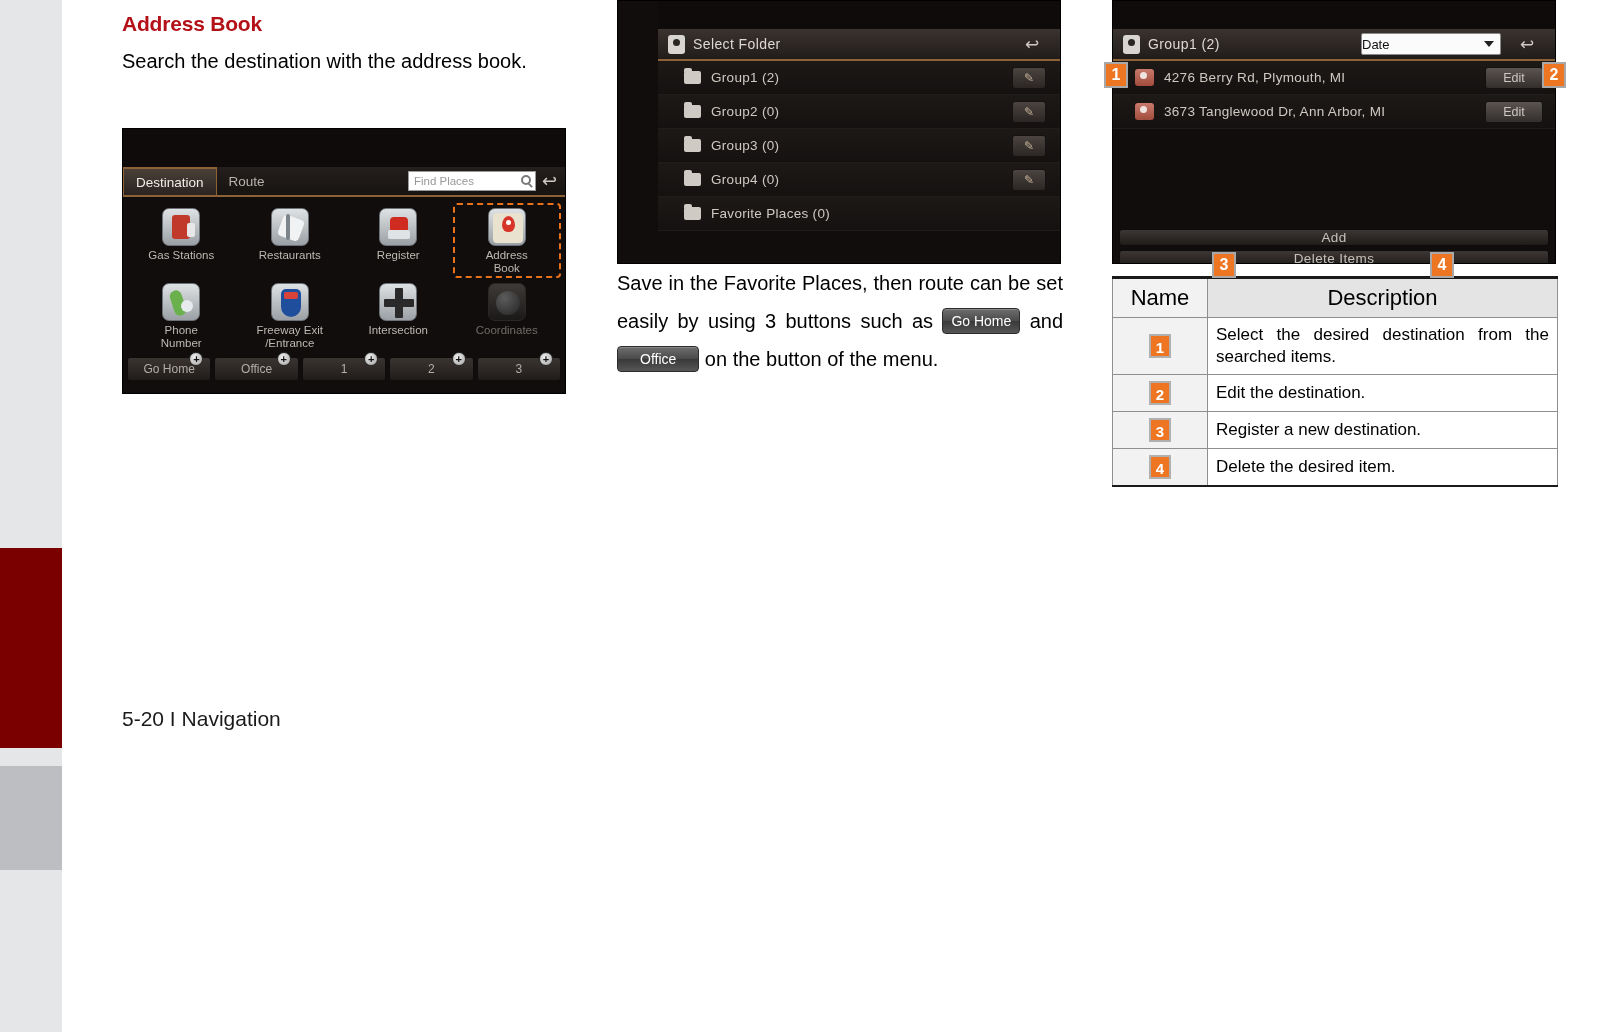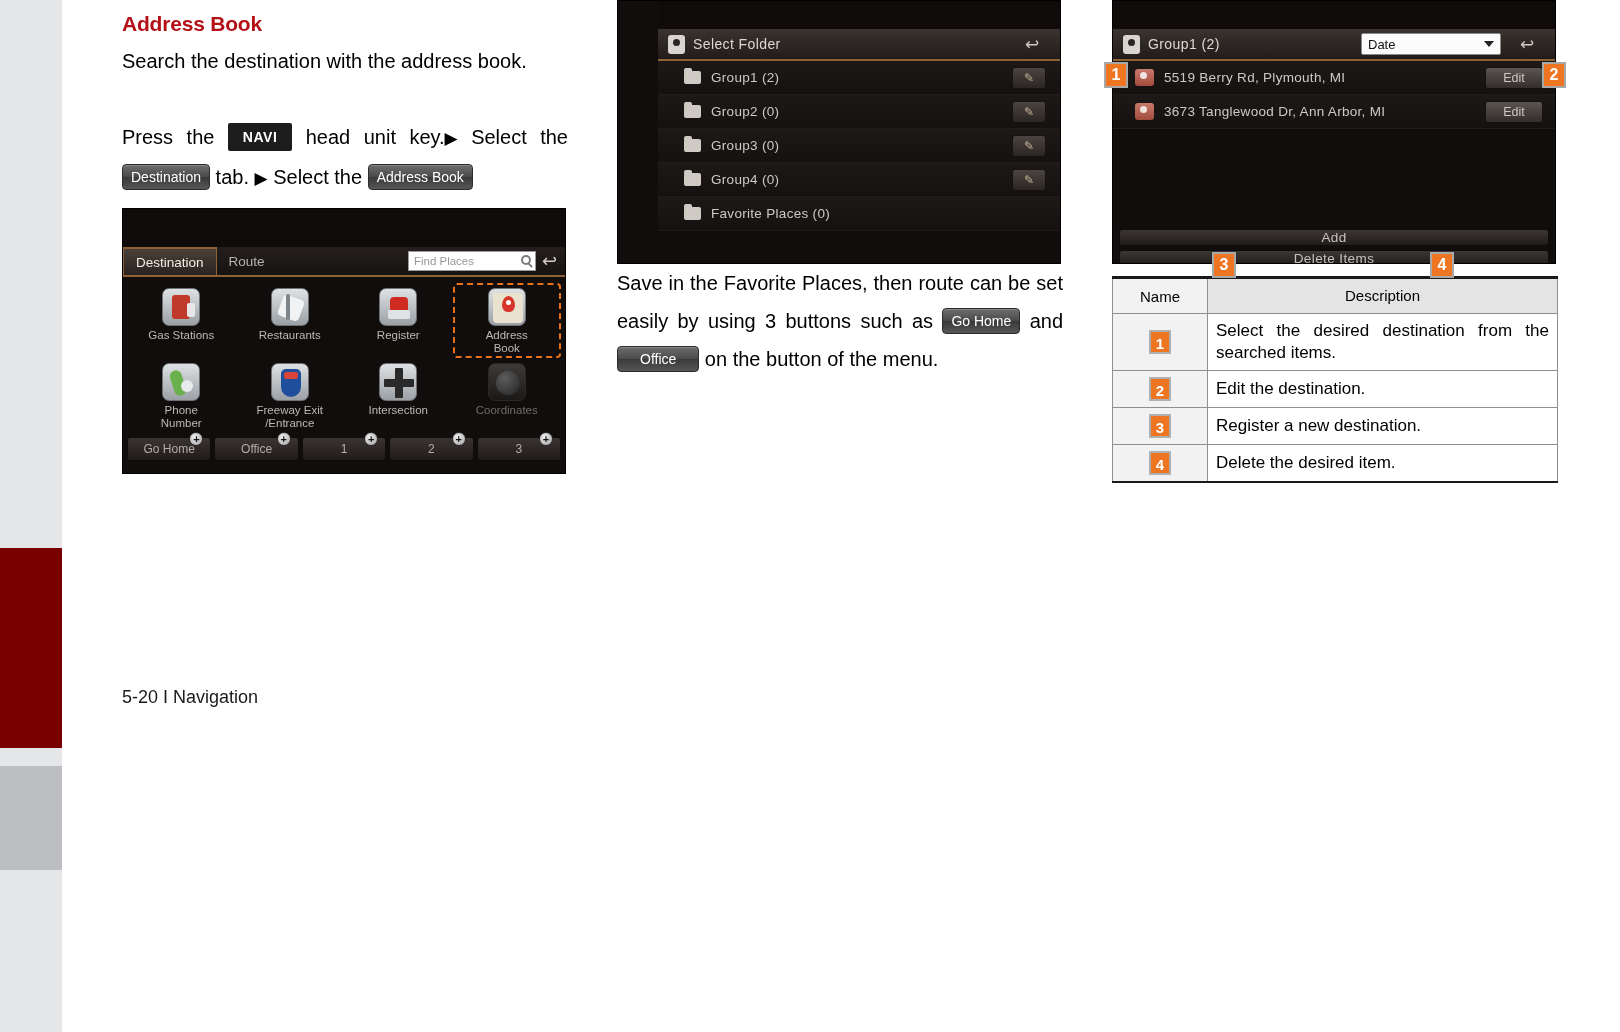--- a/index.html
+++ b/index.html
@@ -124,21 +124,21 @@
     display: flex; align-items: center; justify-content: center;
     color: #cdc7c1; font-size: 12.5px;
   }
 
   
   .dropdown {
     margin-left: auto; margin-right: 6px;
     width: 140px; height: 22px; background: #fbfbfb;
     border: 1px solid #8a8a8a; border-radius: 2px;
     display: flex; align-items: center;
-    color: #111; font-size: 13px; padding-left: 6px;
+    color: #111; font-size: 13px; padding-left: 0;
     position: relative;
   }
   .dropdown .caret {
     position: absolute; right: 6px; top: 50%; transform: translateY(-50%);
     width: 0; height: 0; border-left: 5px solid transparent;
     border-right: 5px solid transparent; border-top: 6px solid #222;
   }
 
   
   .botbtns { display: flex; gap: 4px; padding: 4px 6px 6px 6px; flex-direction: column; }
@@ -235,35 +235,35 @@
     border-collapse: collapse; width: 446px;
     margin-top: 12px; table-layout: fixed;
   }
   table.ref th, table.ref td {
     border: 1px solid #8f8f8f; padding: 6px 8px;
     font-size: 17px; color: #000; vertical-align: middle;
   }
   table.ref thead th {
     background: #e4e4e4; text-align: center; font-weight: normal;
     border-top: 3px solid #1a1a1a; border-bottom: 1px solid #8f8f8f;
-    font-size: 15px;
+    font-size: 22px;
   }
   table.ref .c-name { width: 95px; text-align: center; background: #f2f2f2; }
   table.ref .c-desc { text-align: justify; line-height: 22px; }
   table.ref tbody tr:last-child td { border-bottom: 2px solid #1a1a1a; }
   .badge-sm {
     display: inline-block; width: 22px; height: 24px;
     background: #ee7623; color: #fff; font-size: 15px; font-weight: bold;
     line-height: 24px; text-align: center; border: 2px solid #b0b0b0;
   }
 
   
   .footer {
-    position: absolute; left: 122px; bottom: 34px;
-    font-size: 18px; color: #1a1a1a;
+    position: absolute; left: 122px; bottom: 11px;
+    font-size: 21px; color: #1a1a1a;
   }
 </style>
 </head>
 <body>
 
 <div class="page">
 
   <div class="edge-band band-light" style="top:0;height:548px;"></div>
   <div class="edge-band band-red" style="top:548px;height:200px;"></div>
   <div class="edge-band band-light" style="top:748px;height:18px;"></div>
@@ -271,21 +271,20 @@
   <div class="edge-band band-light" style="top:870px;height:162px;"></div>
 
   <div class="col col-1">
 
     <h1 class="heading">Address Book</h1>
 
     <p class="body">Search the destination with the address book.</p>
 
     <div class="spacer-line"></div>
 
-    <p class="body"><span>Press the </span><span class="chip chip-navi">NAVI</span><span> head unit key.</span><span class="arrow">▶</span><span> Select the </span><span class="chip chip-grad">Destination</span><span> tab. </span><span class="arrow">▶</span><span> Select the </span><span class="chip chip-grad">Address Book</span></p>
 
     <div class="shot" style="margin-top:10px;width:444px;height:266px;">
       <div style="height:38px;background:#0e0b0a;"></div>
 
       <div class="dest-tabs">
         <div class="dest-tab active">Destination</div>
         <div class="dest-tab">Route</div>
         <div class="findbox">
           <span>Find Places</span>
           <span class="mag"></span>
@@ -429,21 +428,21 @@
         <span class="ttl-text">Group1 (2)</span>
         <span class="dropdown">
           <span>Date</span>
           <span class="caret"></span>
         </span>
         <span class="backbtn" style="margin-left:0;">↩</span>
       </div>
 
       <div class="lrow" style="height:34px;">
         <span class="poi-ico"></span>
-        <span class="lrow-text">5519 Berry Rd, Plymouth, MI</span>
+        <span class="lrow-text">4276 Berry Rd, Plymouth, MI</span>
         <span class="editbtn">Edit</span>
       </div>
       <div class="lrow" style="height:34px;">
         <span class="poi-ico"></span>
         <span class="lrow-text">3673 Tanglewood Dr, Ann Arbor, MI</span>
         <span class="editbtn">Edit</span>
       </div>
 
       <div style="height:96px;background:#100d0c;"></div>
 

